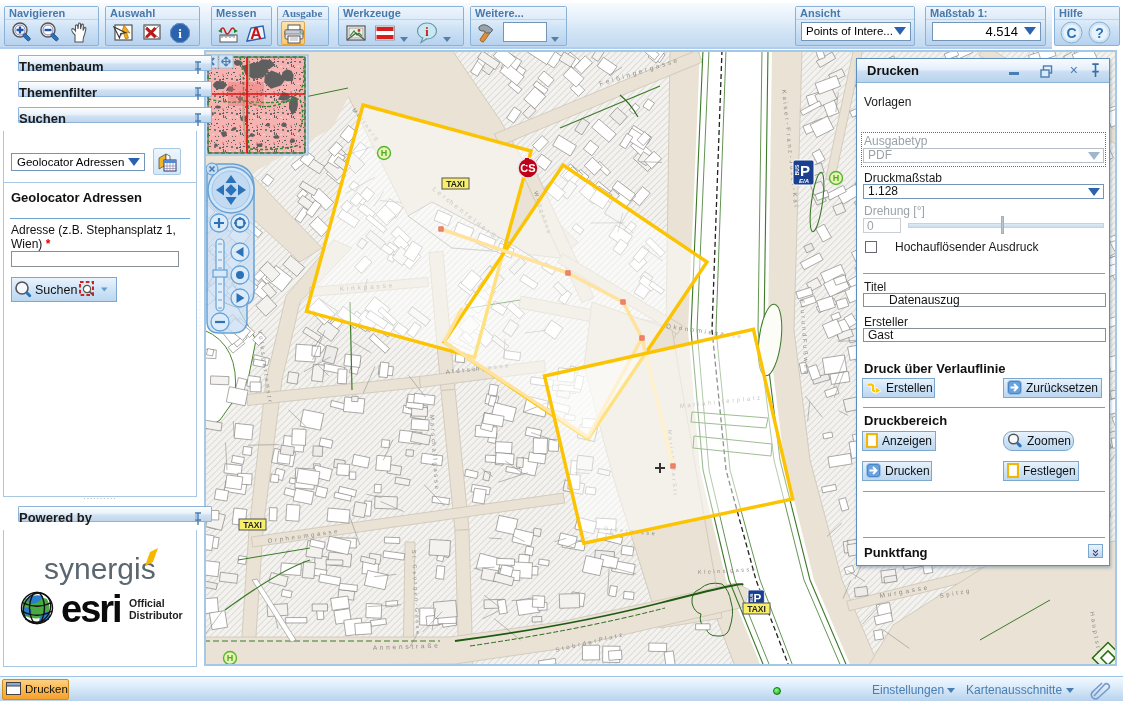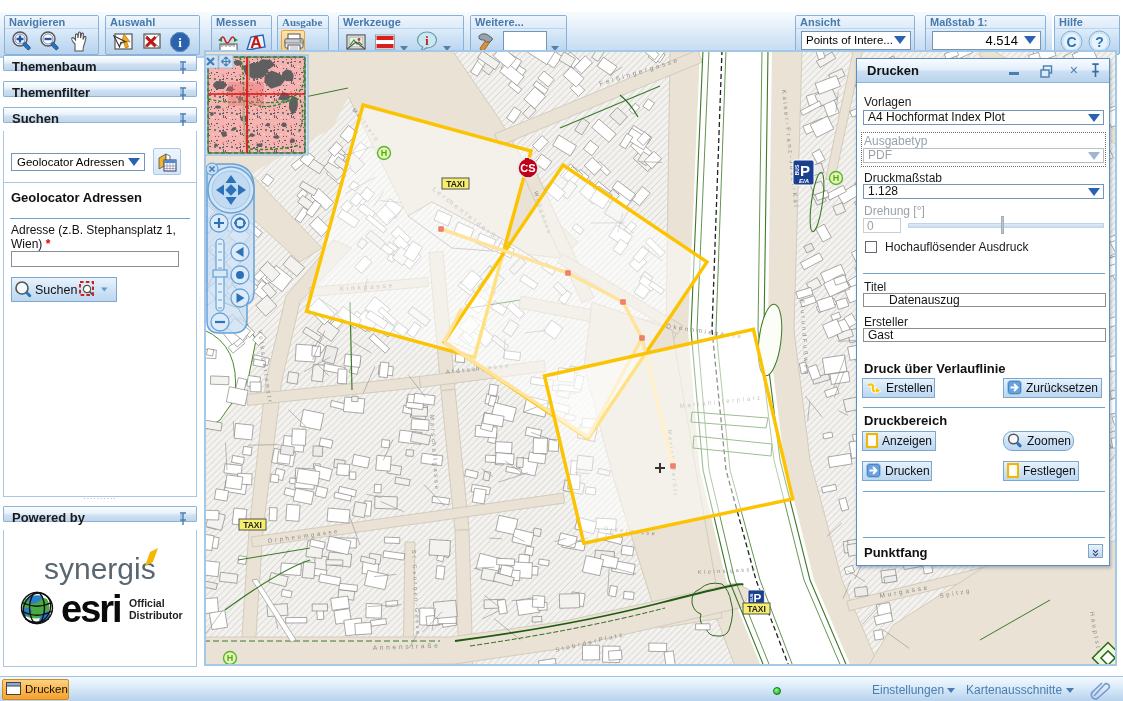--- a/index.html
+++ b/index.html
@@ -1,31 +1,31 @@
 <!DOCTYPE html>
 <html><head><meta charset="utf-8">
 <style>
 *{margin:0;padding:0;box-sizing:border-box;}
 html,body{width:1123px;height:701px;overflow:hidden;font-family:"Liberation Sans",sans-serif;}
 body{background:#fff;position:relative;}
 .abs{position:absolute;}
 
-#toolbar{position:absolute;left:0;top:12px;width:1052px;height:46px;
+#toolbar{position:absolute;left:0;top:3px;width:1052px;height:46px;
  background:linear-gradient(#f7fbfe,#e2eefa 40%,#cfe2f4 70%,#c3daf0);border-bottom:2px solid #aecdf0;}
 .tgroup{position:absolute;top:3px;height:40px;border:1px solid #8ab1d8;border-radius:2px;
  background:linear-gradient(#f2f8fe,#e2eefb 30%,#cfe3f6 55%,#b7d2ee);}
 .tgroup .ghead{height:13px;line-height:13px;font-size:11px;font-weight:bold;color:#4779ab;
  padding-left:4px;border-bottom:1px solid #bdd5ec;background:linear-gradient(#eef5fd,#ddebf9);
  white-space:nowrap;overflow:hidden;}
 .tgroup .gbody{position:relative;height:25px;}
 .ticon{position:absolute;top:1px;width:24px;height:24px;}
 
-.phead{position:absolute;left:3px;width:194px;height:16px;border:1px solid #8db3d8;border-radius:1px;
+.phead{position:absolute;left:18px;width:194px;height:16px;border:1px solid #8db3d8;border-radius:1px;
  background:linear-gradient(#fdfefe,#e8f1fa 45%,#cfe0f2 60%,#c0d6ec);
- font-size:13px;font-weight:bold;color:#1a1a1a;line-height:22px;padding-left:8px;}
+ font-size:13px;font-weight:bold;color:#1a1a1a;line-height:22px;padding-left:0;}
 .pin{position:absolute;right:8px;top:4px;width:10px;height:14px;}
 .pbody{position:absolute;left:3px;width:194px;background:#fff;border:1px solid #a9c7e2;border-top:none;}
 
 #dpanel{position:absolute;left:856px;top:58px;width:254px;height:508px;background:#fff;
  border:1px solid #5a8fc0;box-shadow:1px 2px 3px rgba(80,110,140,.45);}
 #dphead{position:absolute;left:0;top:0;right:0;height:24px;
  background:linear-gradient(#f8fbfe,#e4effb 45%,#cbdff3 55%,#b9d3ec);border-bottom:1px solid #8db3d8;}
 #dphead .t{position:absolute;left:10px;top:4px;font-size:13px;font-weight:bold;color:#111;}
 #dpbody{position:absolute;left:0;top:25px;right:0;bottom:0;background:#fff;border-top:1px solid #fff;}
 .dlabel{position:absolute;left:7px;font-size:12px;color:#1a1a1a;}
@@ -1460,32 +1460,31 @@
           <rect x="3.5" y="1" width="8" height="7" fill="none" stroke="#4a7db0" stroke-width="1.4"></rect>
           <rect x="1" y="5" width="8" height="7" fill="#dcebf8" stroke="#4a7db0" stroke-width="1.4"></rect>
         </svg></span>
    <span class="abs" style="right:31px;top:3px;font-size:14px;color:#4a7db0;">×</span>
    <span class="abs" style="right:8px;top:4px;"><svg width="11" height="15" viewBox="0 0 10 14">
           <path d="M 2,1 h6 M 5,1 v7 M 2,8 h6 M 5,8 v5" stroke="#3a6da0" stroke-width="1.5"></path>
         </svg></span>
  </div>
  <div id="dpbody">
   <div class="dlabel" style="top:10px;text-align:right;">Vorlagen</div>
-  <div class="dsel" style="top:25px;">A4 Hochformat Index Plot<span class="arr"></span></div>
   <div class="abs" style="left:5px;top:48px;width:243px;height:33px;outline:1px dotted #6a6a6a;"></div>
   <div class="dlabel dis" style="top:49px;">Ausgabetyp</div>
   <div class="dsel dis" style="top:63px;">PDF<span class="arr"></span></div>
   <div class="dlabel" style="top:86px;">Druckmaßstab</div>
   <div class="dsel" style="top:99px;">1.128<span class="arr"></span></div>
   <div class="dlabel dis" style="top:119px;">Drehung [°]</div>
   <div class="abs" style="left:6px;top:133px;width:38px;height:15px;border:1px solid #c9ced3;font-size:12px;color:#9aa2a8;line-height:14px;padding-left:3px;">0</div>
   <div class="abs" style="left:51px;top:138px;width:196px;height:5px;background:linear-gradient(#dfeaf4,#cadcee);border:1px solid #c2d4e6;"></div>
   <div class="abs" style="left:144px;top:131px;width:3px;height:18px;background:#b9c6d2;border:1px solid #9fb0bf;"></div>
   <div class="abs" style="left:8px;top:156px;width:12px;height:12px;border:1px solid #667;background:#fff;"></div>
-  <div class="dlabel" style="left:28px;top:155px;text-align:right;">Hochauflösender Ausdruck</div>
+  <div class="dlabel" style="left:38px;top:155px;text-align:right;">Hochauflösender Ausdruck</div>
   <div class="hr" style="top:188px;"></div>
   <div class="dlabel" style="top:195px;">Titel</div>
   <div class="dtxt" style="top:208px;padding-left:25px;">Datenauszug</div>
   <div class="dlabel" style="top:230px;">Ersteller</div>
   <div class="dtxt" style="top:243px;">Gast</div>
   <div class="bsec" style="top:276px;">Druck über Verlauflinie</div>
   <div class="bbtn" style="left:5px;top:293px;width:73px;"><span class="bic"><svg width="16" height="13" viewBox="0 0 16 13">
             <path d="M 2,3 q 6,-2 5,3 q -1,4 4,3" fill="none" stroke="#fff" stroke-width="4"></path>
             <path d="M 2,3 q 6,-2 5,3 q -1,4 4,3" fill="none" stroke="#fdc300" stroke-width="2.4"></path>
             <path d="M 10,5 l 5,4 -6,2.5 Z" fill="#fdc300" stroke="#fff" stroke-width="0.8"></path>

